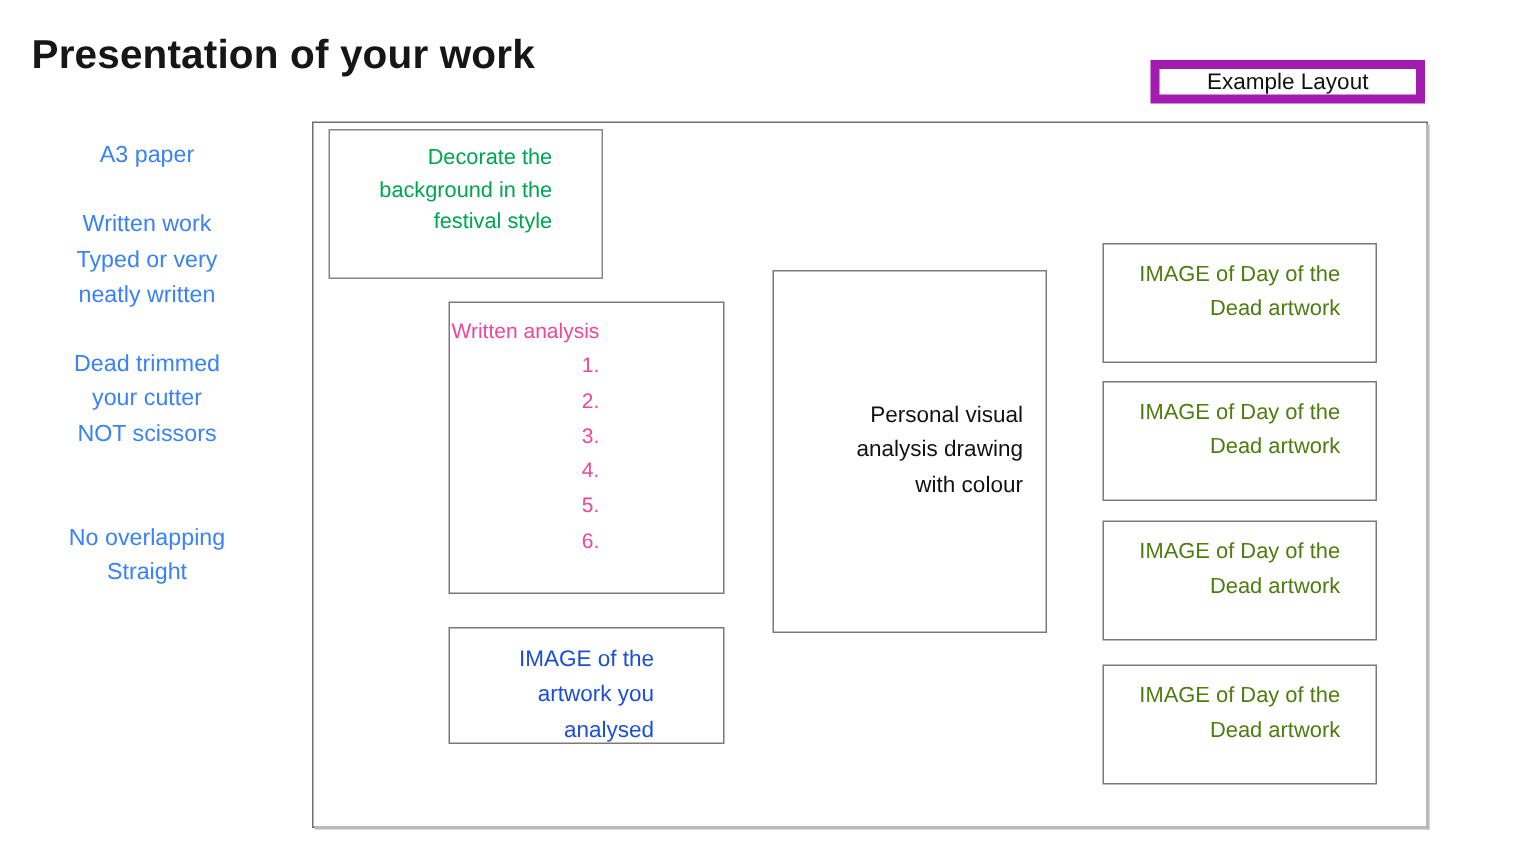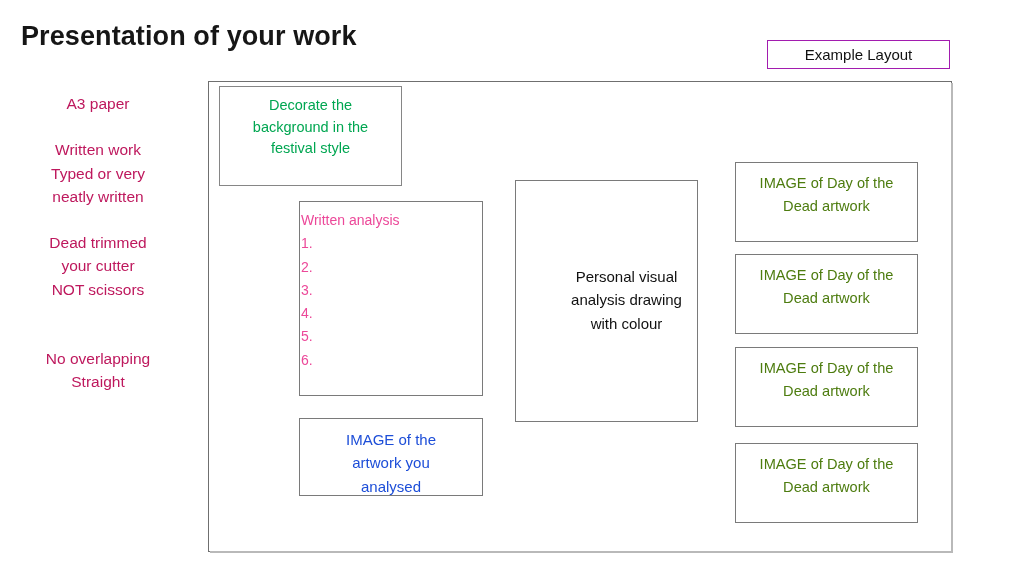--- a/index.html
+++ b/index.html
@@ -38,21 +38,21 @@
     white-space: nowrap;
   }
 
   
   .example-layout-box {
     position: absolute;
     left: 767px;
     top: 40px;
     width: 183px;
     height: 29px;
-    border: 1px solid #a21caf;
+    border: 6px solid #a21caf;
     box-sizing: border-box;
     background: #ffffff;
     display: flex;
     align-items: center;
     justify-content: center;
   }
   .example-layout-box .label {
     font-size: 15px;
     line-height: 18px;
     color: #111111;
@@ -60,21 +60,21 @@
 
   
   .requirements {
     position: absolute;
     left: 10px;
     top: 92px;
     width: 176px;
     text-align: center;
     font-size: 15.5px;
     line-height: 23.2px;
-    color: #be185d;
+    color: #3b82f6;
   }
   .requirements .req-line {
     display: block;
     white-space: nowrap;
   }
   .requirements .req-line.blank {
     height: 23.2px;
   }
 
   
@@ -107,20 +107,21 @@
     background: #ffffff;
     border: 1px solid #7a7a7a;
     display: flex;
     align-items: flex-start;
     justify-content: center;
     text-align: center;
   }
   .box .box-text {
     display: block;
     white-space: pre-line;
+    text-align: right;
   }
 
   
   .box-decorate {
     left: 10px;
     top: 4px;
     width: 183px;
     height: 100px;
     border: 1px solid #868686;
     align-items: flex-start;

